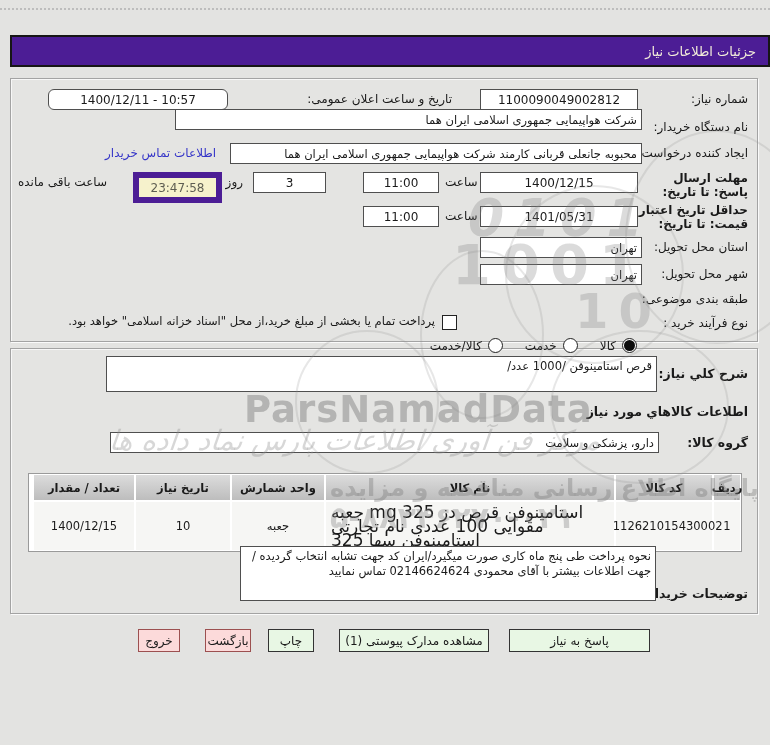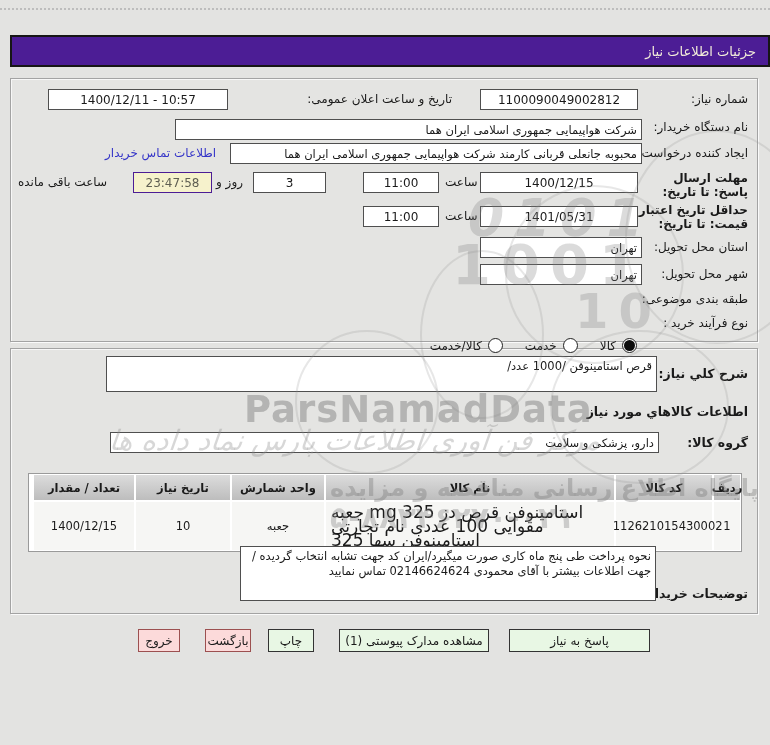--- a/index.html
+++ b/index.html
@@ -13,21 +13,21 @@
        box-shadow:inset 1px 1px 0 #f7f7f7, 1px 1px 0 #fafafa;}
   .box1{top:78px;width:746px;height:262px;}
   .box2{top:348px;width:746px;height:264px;}
   .lbl{position:absolute;font-size:12px;white-space:nowrap;z-index:2;}
   .lbl2{white-space:normal;text-align:right;line-height:14px;font-weight:bold;}
   .bold{font-weight:bold;font-size:12.5px;}
   .inp{position:absolute;background:#fff;border:1px solid #4f4f4f;height:19px;font-size:12px;
        display:flex;align-items:center;z-index:2;}
   .inp.center{justify-content:center;direction:ltr;}
   .inp.rtltext{justify-content:flex-start;padding-right:4px;font-size:11.5px;}
-  .inp.yellow{background:#f6f2cc;border:1px solid #4c1d95;color:#5e5e52;}
+  .inp.yellow{background:#f6f2cc;border:6px solid #4c1d95;color:#5e5e52;}
   .area{position:absolute;background:#fff;border:1px solid #4f4f4f;font-size:11.5px;z-index:2;
         padding:2px 4px;line-height:15px;text-align:right;overflow:hidden;}
   .link{position:absolute;color:#3535c8;font-size:12px;z-index:2;white-space:nowrap;}
   .radiogroup{position:absolute;display:flex;gap:22px;align-items:center;z-index:2;}
   .radioitem{display:flex;align-items:center;gap:6px;font-size:12px;margin-top:48px;}
   .radio{width:13px;height:13px;border:1px solid #222;border-radius:50%;background:#fff;
          position:relative;flex:none;}
   .radio.on::after{content:"";position:absolute;inset:1px;background:#0d0d0d;border-radius:50%;}
   .checkrow{position:absolute;display:flex;align-items:flex-start;gap:7px;z-index:2;}
   .checkbox{width:13px;height:13px;border:1px solid #222;background:#fff;flex:none;margin-top:1px;}
@@ -63,24 +63,24 @@
   <div class="titlebar">
     <span>جزئیات اطلاعات نیاز</span>
   </div>
 
   <div class="box box1"></div>
   <div class="box box2"></div>
 
   <div class="lbl" style="right:22px;top:92px;">شماره نیاز:</div>
   <div class="inp center" style="left:480px;top:89px;width:156px;">1100090049002812</div>
   <div class="lbl" style="right:318px;top:92px;">تاریخ و ساعت اعلان عمومی:</div>
-  <div class="inp center" style="left:48px;top:89px;width:178px;">1400/12/11 - 10:57</div>
+  <div class="inp center" style="left:48px;top:89px;width:178px;border-radius:6px;">1400/12/11 - 10:57</div>
 
   <div class="lbl" style="right:22px;top:120px;">نام دستگاه خریدار:</div>
-  <div class="inp rtltext" style="left:175px;top:119px;width:461px;">شرکت هواپیمایی جمهوری اسلامی ایران هما</div>
+  <div class="inp rtltext" style="left:175px;top:109px;width:461px;">شرکت هواپیمایی جمهوری اسلامی ایران هما</div>
 
   <div class="lbl" style="right:22px;top:146px;">ایجاد کننده درخواست:</div>
   <div class="inp rtltext" style="left:230px;top:143px;width:406px;">محبوبه جانعلی قربانی کارمند شرکت هواپیمایی جمهوری اسلامی ایران هما</div>
   <div class="link" style="left:105px;top:146px;">اطلاعات تماس خریدار</div>
 
   <div class="lbl lbl2" style="right:22px;top:171px;width:104px;">مهلت ارسال پاسخ: تا تاریخ:</div>
   <div class="inp center" style="left:480px;top:172px;width:156px;">1400/12/15</div>
   <div class="lbl" style="left:445px;top:175px;">ساعت</div>
   <div class="inp center" style="left:363px;top:172px;width:74px;">11:00</div>
   <div class="inp center" style="left:253px;top:172px;width:71px;">3</div>
@@ -118,20 +118,24 @@
   <div class="radiogroup" style="right:153px;top:314px;">
     <span class="radioitem">
       <span class="radio"></span>
       <span>جزیی</span>
     </span>
     <span class="radioitem">
       <span class="radio on"></span>
       <span>متوسط</span>
     </span>
   </div>
+  <div class="checkrow" style="right:313px;top:314px;">
+    <span class="checkbox"></span>
+    <span class="checklabel">پرداخت تمام یا بخشی از مبلغ خرید،از محل "اسناد خزانه اسلامی" خواهد بود.</span>
+  </div>
 
   <div class="lbl bold" style="right:22px;top:366px;padding-left:26px;">شرح کلي نیاز:</div>
   <div class="area" style="left:106px;top:356px;width:541px;height:30px;">قرص استامینوفن /1000 عدد/</div>
 
   <div class="lbl bold" style="right:22px;top:404px;">اطلاعات کالاهاي مورد نیاز</div>
 
   <div class="lbl bold" style="right:22px;top:435px;">گروه کالا:</div>
   <div class="inp rtltext" style="left:110px;top:432px;width:543px;">دارو، پزشکی و سلامت</div>
 
   <div class="grid">

